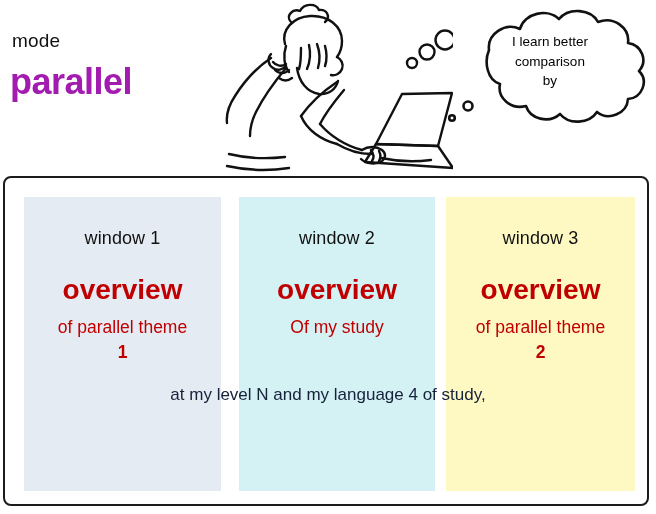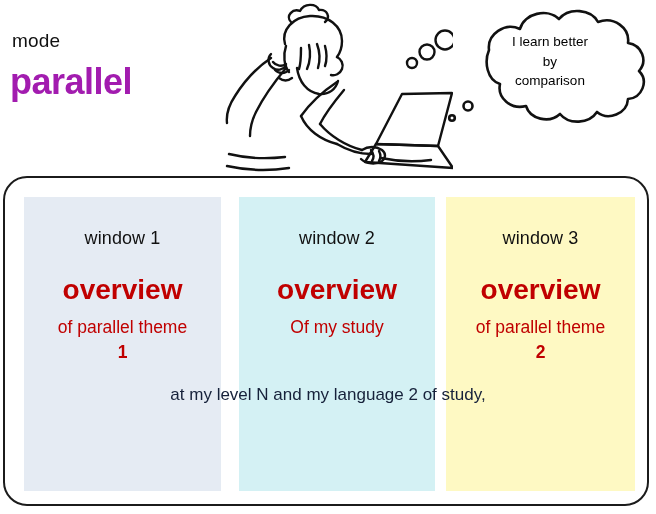--- a/index.html
+++ b/index.html
@@ -73,21 +73,21 @@
   #bubble-text div { white-space: nowrap; }
 
   
   #panel-frame {
     position: absolute;
     left: 3px;
     top: 176px;
     width: 646px;
     height: 330px;
     border: 2.5px solid #1b1b1b;
-    border-radius: 24px;
+    border-radius: 8px;
     box-sizing: border-box;
     background: #ffffff;
   }
 
   #panels {
     position: absolute;
     left: 0; top: 0;
     width: 646px;
     height: 330px;
   }
@@ -215,22 +215,22 @@
              c-11 10 -30 5 -34 -8
              c-15 4 -29 -8 -26 -22
              c-13 -4 -16 -22 -11 -34 Z"></path>
 
     <circle cx="25" cy="104" r="4.5"></circle>
     <circle cx="9" cy="116" r="2.8"></circle>
   </svg>
 
   <div id="bubble-text">
     <div>I learn better</div>
+    <div>comparison</div>
     <div>by</div>
-    <div>comparison</div>
   </div>
 </div>
 
 <div id="panel-frame">
   <div id="panels">
 
     <div class="panel" id="panel-1">
       <div class="panel-title">window 1</div>
       <div class="panel-overview">overview</div>
       <div class="panel-desc">
@@ -250,17 +250,17 @@
     <div class="panel" id="panel-3">
       <div class="panel-title">window 3</div>
       <div class="panel-overview">overview</div>
       <div class="panel-desc">
         <span class="plain">of parallel theme</span>
         <span class="num">2</span>
       </div>
     </div>
 
     <div id="caption">
-      <div>at my level N and my language 2 of study,</div>
+      <div>at my level N and my language 4 of study,</div>
     </div>
 
   </div>
 </div>
 
 </body></html>

